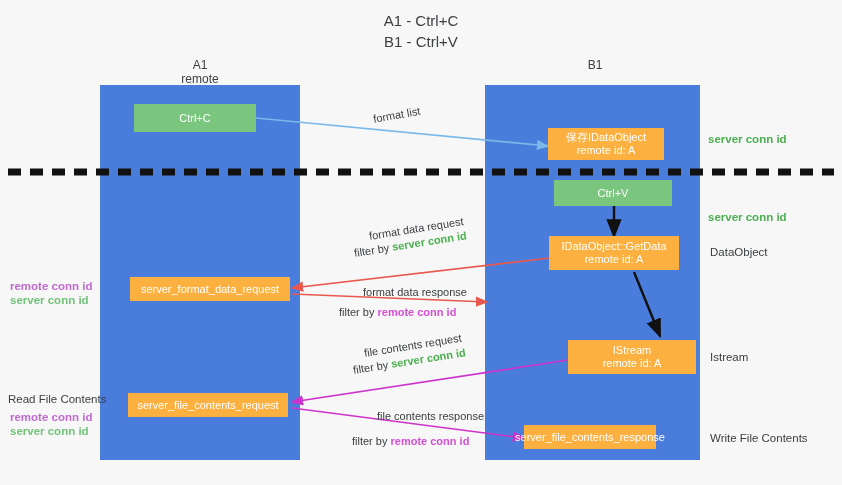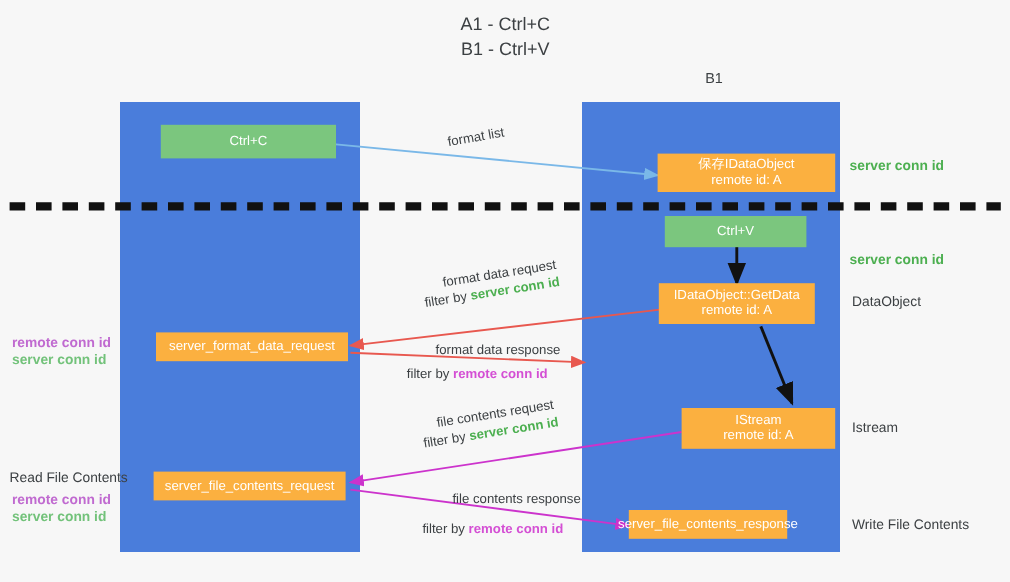--- a/index.html
+++ b/index.html
@@ -95,20 +95,24 @@
 </head>
 <body>
 
 <div id="canvas">
 
   <div class="title">
     <div>A1 - Ctrl+C</div>
     <div>B1 - Ctrl+V</div>
   </div>
 
+  <div class="col-header" style="left:140px; top:58px; width:120px;">
+    <div>A1</div>
+    <div>remote</div>
+  </div>
   <div class="col-header" style="left:535px; top:58px; width:120px;">
     <div>B1</div>
   </div>
 
   <div class="lane" style="left:100px; top:85px; width:200px; height:375px;"></div>
   <div class="lane" style="left:485px; top:85px; width:215px; height:375px;"></div>
 
   <svg class="layer">
     <defs>
       <marker id="arrow-blue" markerWidth="9" markerHeight="9" refX="7" refY="3.2" orient="auto">
@@ -135,25 +139,25 @@
 
     <line x1="550" y1="258" x2="292" y2="288" stroke="#e8584f" stroke-width="1.6" marker-end="url(#arrow-red)"></line>
 
     <line x1="292" y1="294" x2="487" y2="302" stroke="#e8584f" stroke-width="1.6" marker-end="url(#arrow-red)"></line>
 
     <line x1="568" y1="360" x2="292" y2="402" stroke="#cc33cc" stroke-width="1.6" marker-end="url(#arrow-magenta)"></line>
 
     <line x1="292" y1="408" x2="524" y2="438" stroke="#cc33cc" stroke-width="1.6" marker-end="url(#arrow-magenta)"></line>
   </svg>
 
-  <div class="node green" style="left:134px; top:104px; width:146px; height:28px;text-align:center;">
+  <div class="node green" style="left:134px; top:104px; width:122px; height:28px;text-align:center;">
     <span>Ctrl+C</span>
   </div>
 
-  <div class="node orange" style="left:548px; top:128px; width:148px; height:32px;">
+  <div class="node orange" style="left:548px; top:128px; width:116px; height:32px;">
     <span>保存IDataObject</span>
     <span>remote id: A</span>
   </div>
 
   <div class="node green" style="left:554px; top:180px; width:118px; height:26px;">
     <span>Ctrl+V</span>
   </div>
 
   <div class="node orange" style="left:549px; top:236px; width:130px; height:34px;">
     <span>IDataObject::GetData</span>

